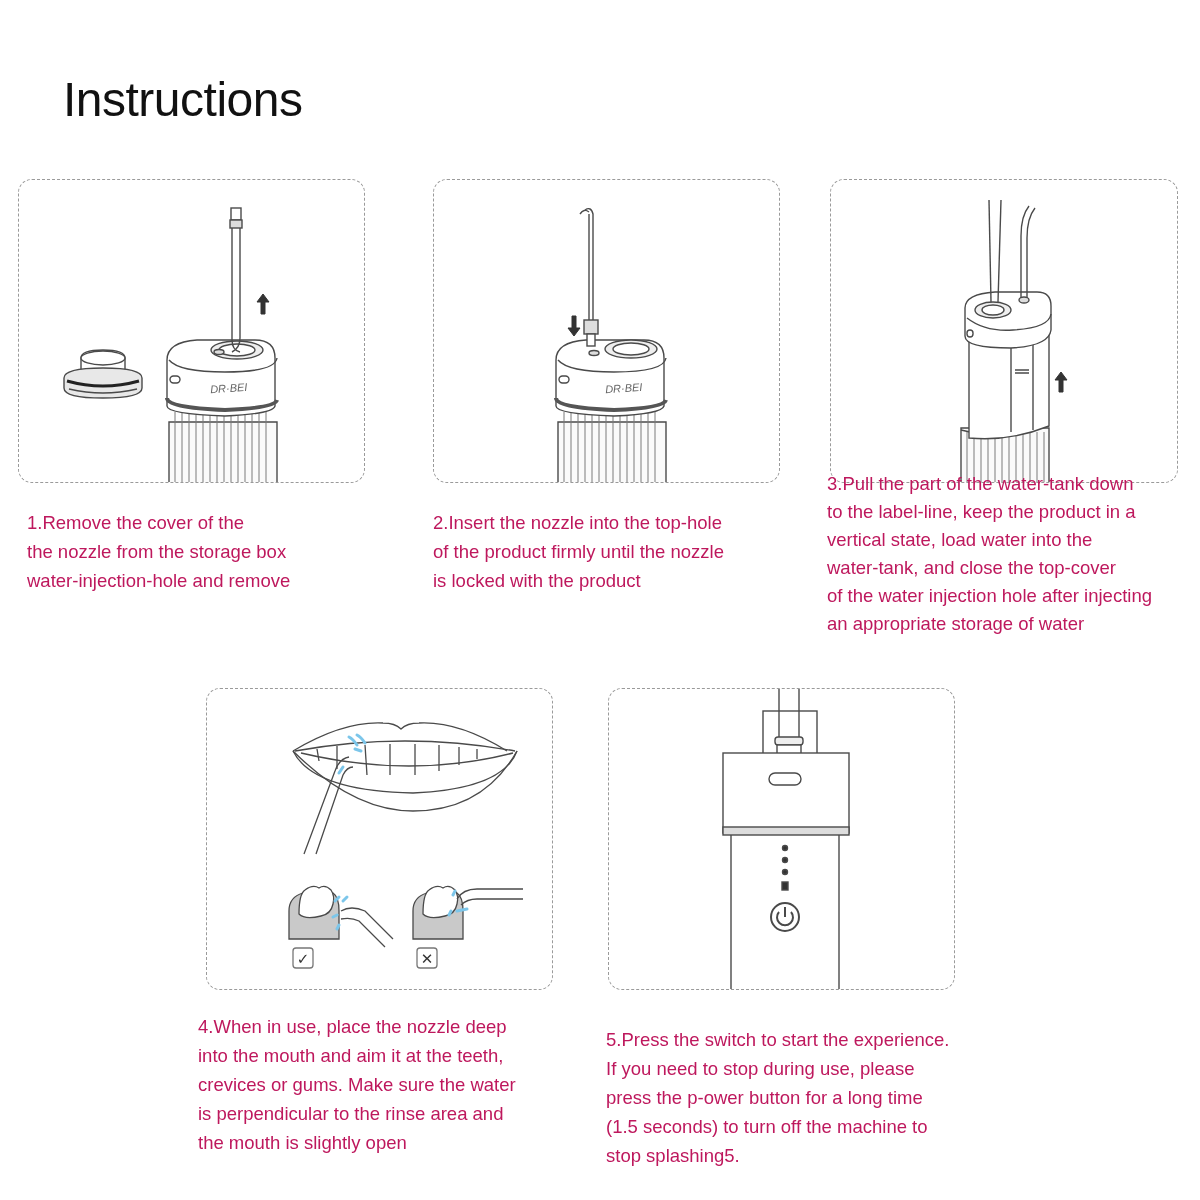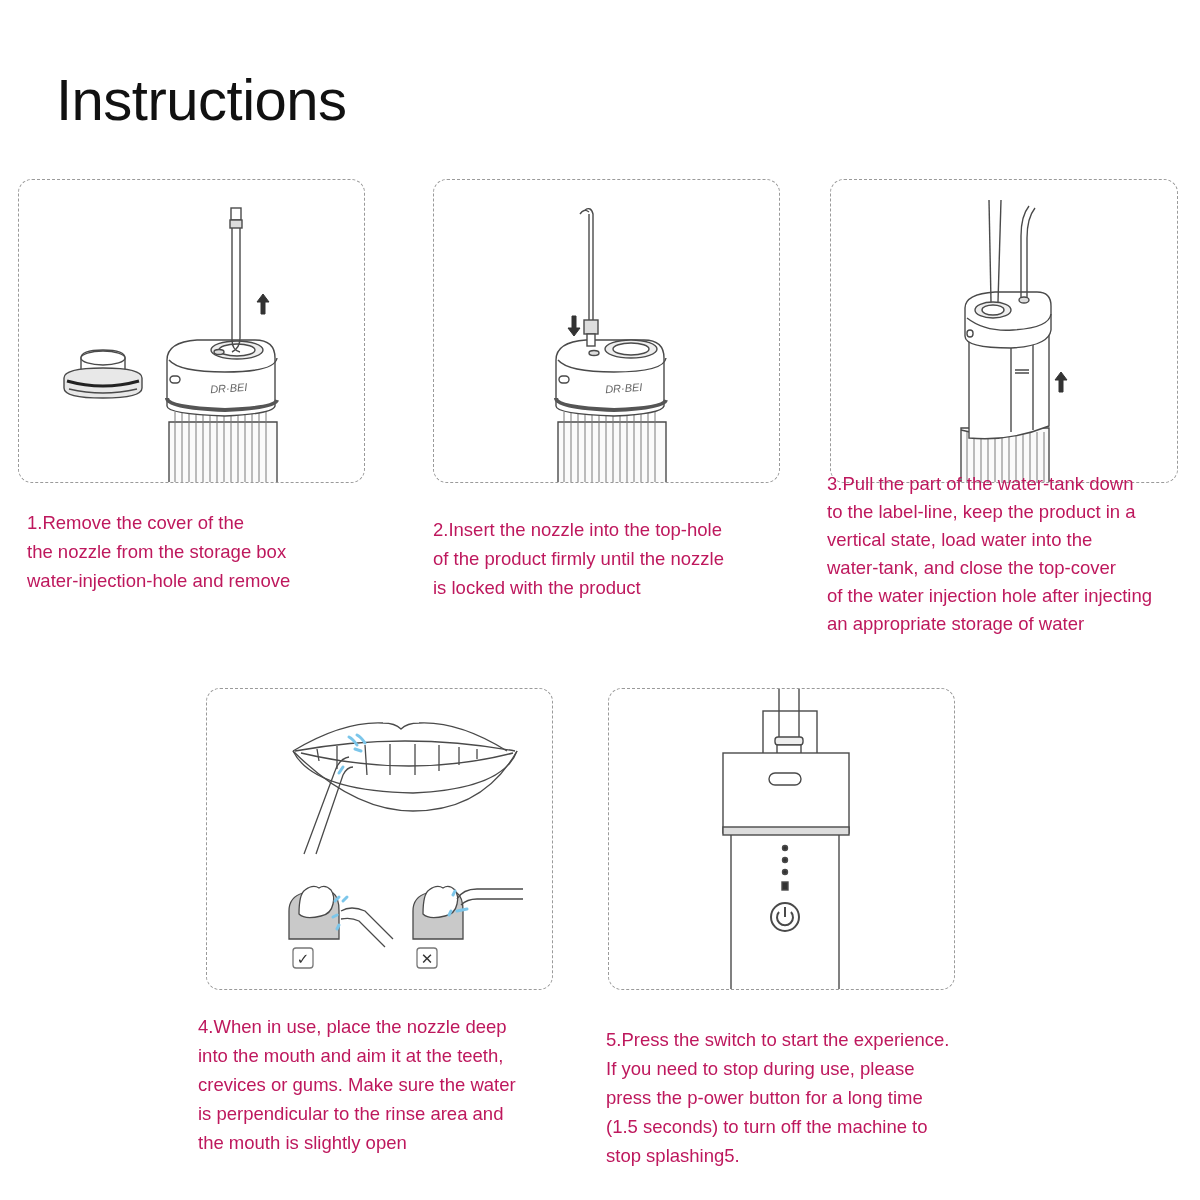--- a/index.html
+++ b/index.html
@@ -1,17 +1,17 @@
 <!DOCTYPE html>
 <html><head>
   <meta charset="utf-8">
   <style>
     html, body { margin:0; padding:0; background:#ffffff; }
     body { width:1200px; height:1200px; position:relative; overflow:hidden; font-family:"Liberation Sans", "DejaVu Sans", sans-serif; color:#1a1a1a; }
-    .title { position:absolute; left:56px; top:70px; font-size:58px; font-weight:400; letter-spacing:-0.5px; color:#111; margin:0; line-height:60px; }
+    .title { position:absolute; left:63px; top:70px; font-size:48px; font-weight:400; letter-spacing:-0.5px; color:#111; margin:0; line-height:60px; }
     .panel { position:absolute; border:1.5px dashed #9a9a9a; border-radius:14px; background:#fff; overflow:hidden; }
     .panel svg { position:absolute; left:0; top:0; width:100%; height:100%; }
     .step { position:absolute; font-size:18.5px; line-height:29px; color:#be185d; margin:0; }
     .step span { display:block; white-space:nowrap; }
   </style>
 </head>
 <body>
 
 <h1 class="title">Instructions</h1>
 
@@ -106,21 +106,21 @@
         <path d="M151 30 q6 -4 8 4 V140"></path>
         <path d="M146 34 q4 -6 9 -2"></path>
         <path d="M155 34 V140"></path>
         <rect x="150" y="140" width="14" height="14" fill="#ddd"></rect>
         <rect x="153" y="154" width="8" height="12" fill="#fff"></rect>
       </g>
       <path d="M138 136 v12 h-4 l6 8 l6 -8 h-4 v-12z" fill="#333" stroke="#333" stroke-width="1"></path>
     </g>
   </svg>
 </div>
-<p class="step" style="left:433px; top:508px;margin-top:7px;">
+<p class="step" style="left:433px; top:508px;">
   <span>2.Insert the nozzle into the top-hole</span>
   <span>of the product firmly until the nozzle</span>
   <span>is locked with the product</span>
 </p>
 
 <div class="panel" style="left:830px; top:179px; width:346px; height:302px;">
   <svg viewBox="0 0 346 302">
     <g fill="none" stroke="#4a4a4a" stroke-width="1.4">
 
       <path d="M130 305 V248 H218 V305" fill="#fafafa"></path>

